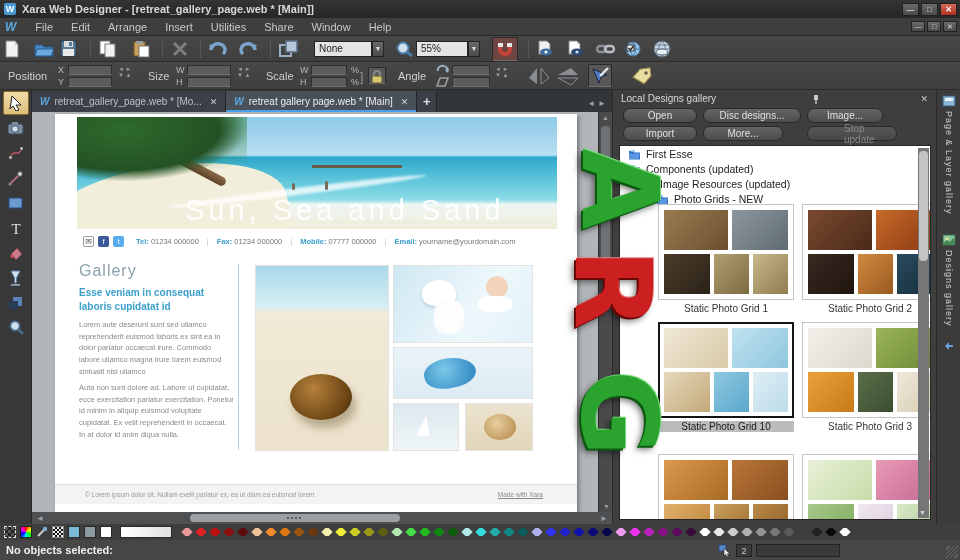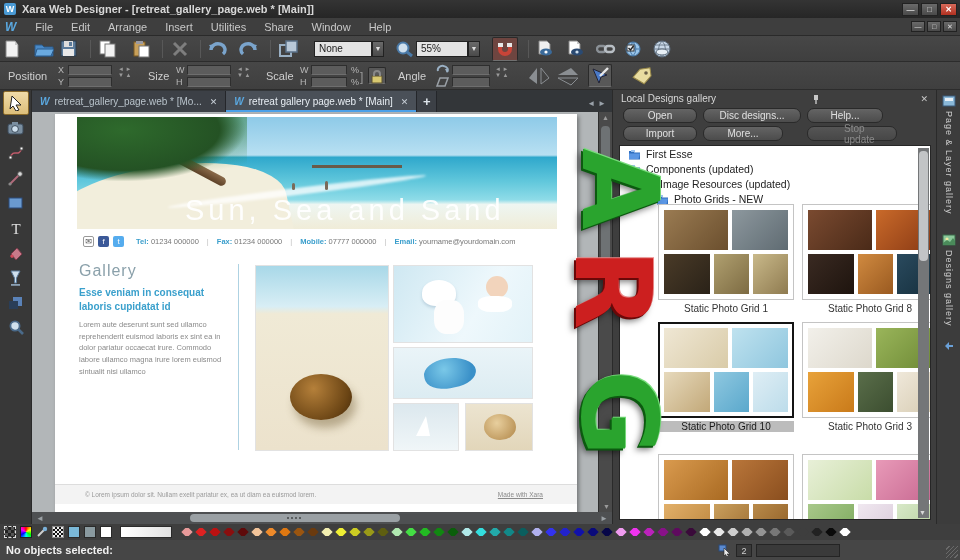--- a/index.html
+++ b/index.html
@@ -455,20 +455,21 @@
       <span class="pipe">|</span>
       <span><b>Fax:</b> <span>01234 000000</span></span>
       <span class="pipe">|</span>
       <span><b>Mobile:</b> <span>07777 000000</span></span>
       <span class="pipe">|</span>
       <span><b>Email:</b> <span>yourname@yourdomain.com</span></span>
     </div>
     <div id="gal-heading">Gallery</div>
     <div id="gal-sub">Esse veniam in consequat laboris cupidatat id</div>
     <div class="gal-para" style="top:205px">Lorem aute deserunt sunt sed ullamco reprehenderit euismod laboris ex sint ea in dolor pariatur occaecat irure. Commodo labore ullamco magna irure lorem euismod sintualit nisi ullamco</div>
+    <div class="gal-para" style="top:268px">Auta non sunt dolore ad. Labore ut cupidatat, ecce exercitation pariatur exercitation. Ponetur id minim in aliquip euismod voluptate cupidatat. Ex velit reprehenderit in occaecat. In at dolor id anim diqua nulla.</div>
     <div id="gal-divider"></div>
 
     <div class="photo" style="left:200px; top:151px; width:134px; height:186px;
       background:linear-gradient(#a8d8e8 0%,#d8eef5 22%,#f0ead6 26%,#ece2cc 100%)">
       <div style="position:absolute; left:34px; top:108px; width:62px; height:46px; border-radius:50%;
         background:radial-gradient(circle at 38% 32%, #b5803a, #6a4414 70%, #3e2608); box-shadow:4px 8px 8px rgba(120,100,60,.45)"></div>
     </div>
     <div class="photo" style="left:338px; top:151px; width:140px; height:78px;
       background:linear-gradient(120deg,#cfe8f2,#eef8fc 60%,#e2f2f8)">
       <div style="position:absolute; left:28px; top:14px; width:34px; height:26px; border-radius:50% 50% 40% 40%; background:#fff; box-shadow:0 2px 3px rgba(150,180,200,.5)"></div>
@@ -515,21 +516,21 @@
           <line x1="4" y1="6" x2="4" y2="10" stroke="#c8c8c8" stroke-width="1.4"></line>
         </svg>
       </span>
     <span class="ph-ico">✕</span>
   </div>
   <div class="abs" style="left:10px; top:18px; width:72px" class-x="">
       <span class="pbtn" id="pb0" style="position:absolute; left:0; top:0; width:72px"></span>
     </div>
   <span class="pbtn abs" id="pbtn-open" style="left:10px;  top:18px; width:74px">Open</span>
   <span class="pbtn abs" id="pbtn-disc" style="left:90px;  top:18px; width:98px">Disc designs...</span>
-  <span class="pbtn abs" id="pbtn-help" style="left:194px; top:18px; width:76px">Help...</span>
+  <span class="pbtn abs" id="pbtn-help" style="left:194px; top:18px; width:76px">Image...</span>
   <span class="pbtn abs" id="pbtn-import" style="left:10px;  top:36px; width:74px">Import</span>
   <span class="pbtn abs" id="pbtn-more" style="left:90px;  top:36px; width:80px">More...</span>
   <span class="pbtn abs disabled" id="pbtn-stop" style="left:194px; top:36px; width:90px">Stop update</span>
   <div id="panel-list">
     <div id="tree">
         <div class="treerow" style="padding-left: 8px;">
           <span>
             <svg width="13" height="11">
               <path d="M1 2 h4 l1.5 1.5 H12 v7 H1z" fill="#2f6fc0"></path>
               <path d="M1 4.5 h11 l-1.5 5.5 H1z" fill="#5a96e4"></path>
@@ -589,21 +590,21 @@
             <div class="trow">
               <div class="cell" style="flex: 1.15 1 0%; background: linear-gradient(135deg, rgb(122, 74, 48), rgb(74, 42, 24));"></div>
               <div class="cell" style="flex: 1 1 0%; background: linear-gradient(135deg, rgb(201, 106, 42), rgb(138, 58, 20));"></div>
             </div>
             <div class="trow">
               <div class="cell" style="flex: 1 1 0%; background: linear-gradient(135deg, rgb(58, 42, 34), rgb(30, 20, 14));"></div>
               <div class="cell" style="flex: 0.75 1 0%; background: linear-gradient(135deg, rgb(208, 138, 64), rgb(154, 90, 32));"></div>
               <div class="cell" style="flex: 0.75 1 0%; background: linear-gradient(135deg, rgb(42, 74, 94), rgb(22, 48, 62));"></div>
             </div>
           </div>
-          <div class="tlabel">Static Photo Grid 8</div>
+          <div class="tlabel">Static Photo Grid 2</div>
         </div>
         <div class="thumbwrap selected" style="left: 38px; top: 176px;">
           <div class="thumb">
             <div class="trow">
               <div class="cell" style="flex: 1.15 1 0%; background: linear-gradient(135deg, rgb(239, 231, 212), rgb(217, 203, 168));"></div>
               <div class="cell" style="flex: 1 1 0%; background: linear-gradient(135deg, rgb(191, 226, 239), rgb(143, 198, 222));"></div>
             </div>
             <div class="trow">
               <div class="cell" style="flex: 1 1 0%; background: linear-gradient(135deg, rgb(230, 217, 188), rgb(194, 168, 120));"></div>
               <div class="cell" style="flex: 0.75 1 0%; background: linear-gradient(135deg, rgb(143, 200, 224), rgb(90, 168, 204));"></div>

